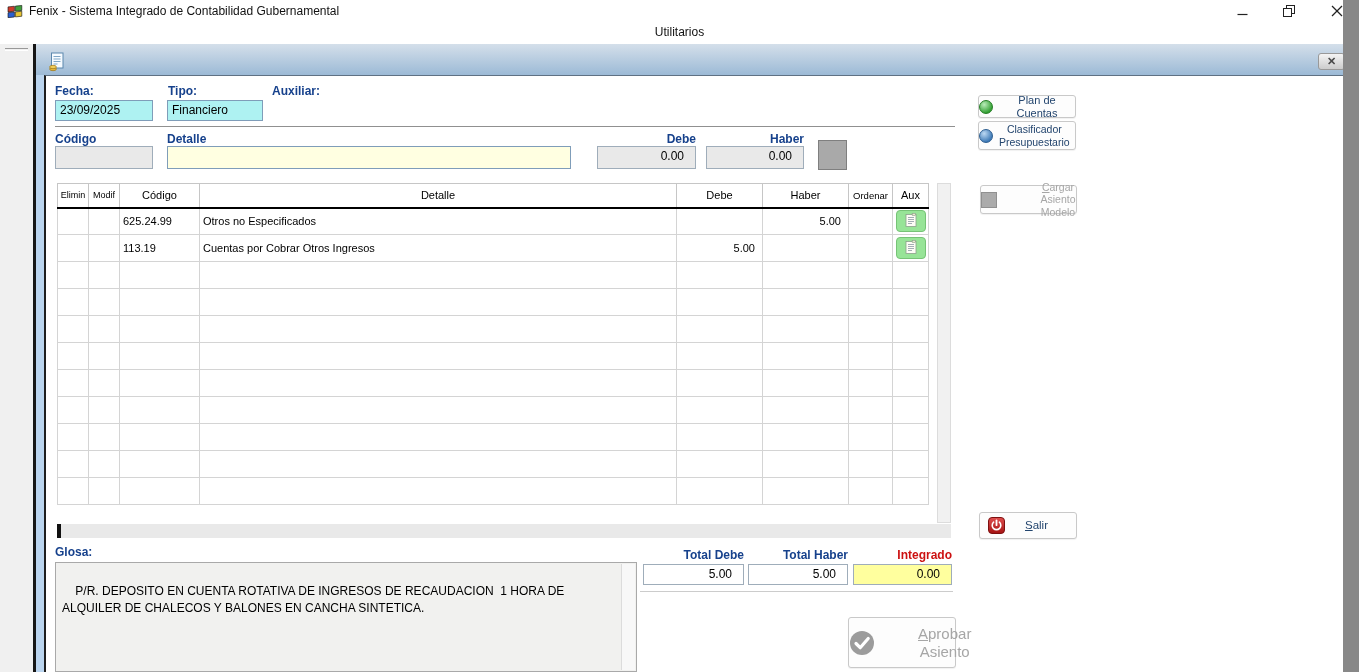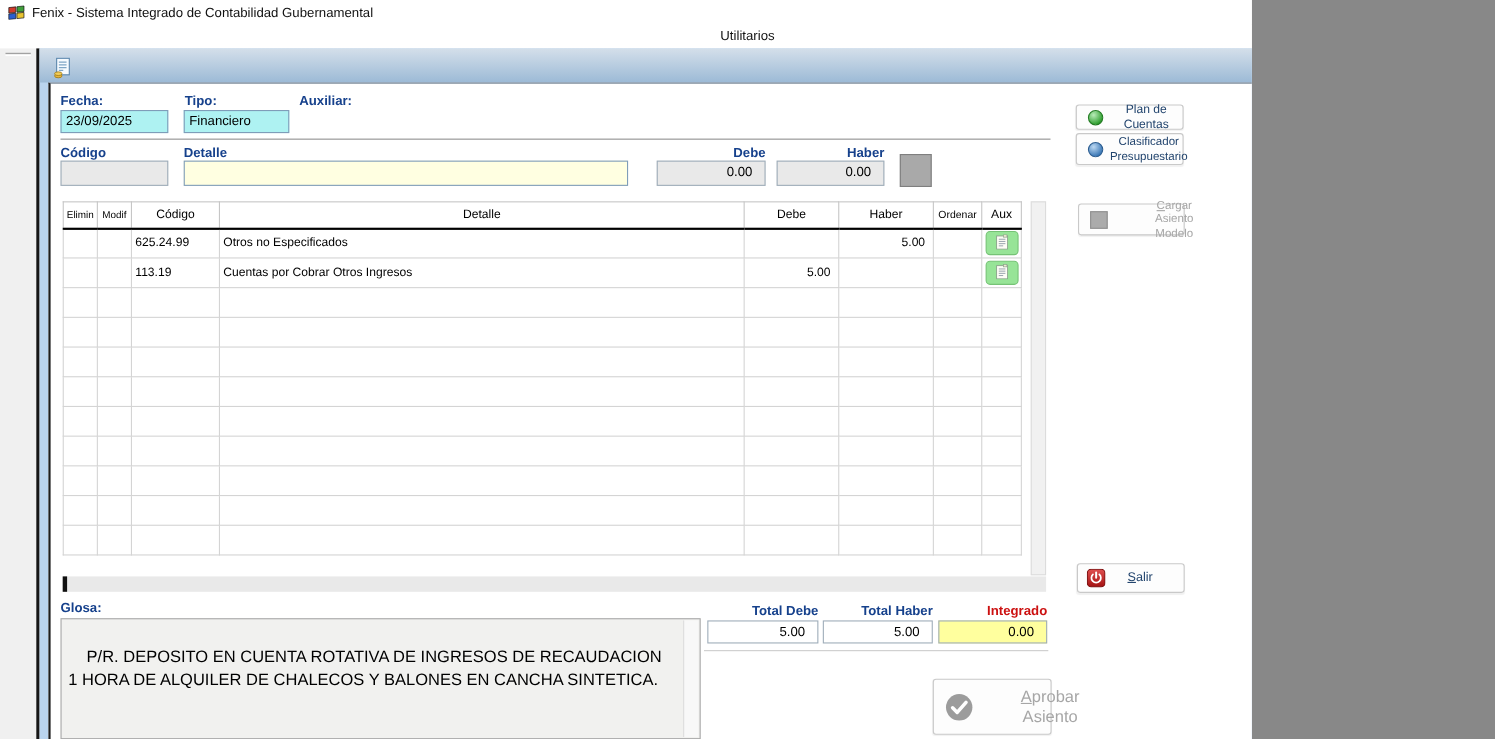--- a/index.html
+++ b/index.html
@@ -1,18 +1,18 @@
 <!DOCTYPE html>
 <html><head>
 <meta charset="utf-8">
 <style>
   html,body{margin:0;padding:0;background:#888;}
   *{box-sizing:border-box;}
   #screen{
-    position:relative;width:1138px;height:672px;overflow:hidden;background:#fff;
+    position:relative;width:1343px;height:672px;overflow:hidden;background:#fff;
     font-family:"Liberation Sans", sans-serif;color:#000;
   }
   
   .titlebar{position:absolute;left:0;top:0;width:1359px;height:22px;background:#fff;
     display:flex;align-items:center;gap:6px;padding-left:7px;font-size:12px;color:#111;}
   .winctl{position:absolute;top:0;height:22px;width:42px;display:flex;align-items:center;justify-content:center;}
   .menubar{position:absolute;left:0;top:22px;width:1359px;height:22px;background:#fff;
     display:flex;align-items:center;font-size:12px;color:#111;flex-direction:column;}
   .menu-item{padding:3px 8px;cursor:default;}
   
@@ -52,27 +52,27 @@
   #entries-table td{border:1px solid #d4d4d4;height:27px;padding:0 3px;overflow:hidden;white-space:nowrap;}
   #entries-table td.num{text-align:right;padding-right:7px;}
   #entries-table td.aux{text-align:center;padding:0;}
   .aux-btn{display:inline-flex;align-items:center;justify-content:center;width:30px;height:22px;
     background:#97e497;border:1px solid #76c376;border-radius:4px;vertical-align:middle;}
   .vscroll{position:absolute;left:937px;top:183px;width:14px;height:340px;background:#f1f1f1;border:1px solid #dcdcdc;}
   .hscroll{position:absolute;left:57px;top:524px;width:894px;height:14px;background:#e9e9e9;}
   .hscroll .thumb{position:absolute;left:0;top:0;width:4px;height:14px;background:#111;}
   
   .glosa-box{position:absolute;left:55px;top:562px;width:582px;height:110px;background:#f1f1ef;
-    border:1px solid #a9a9a9;font-size:15px;line-height:1.4;padding:3px 20px 3px 6px;white-space:pre-wrap;}
+    border:1px solid #a9a9a9;font-size:12px;line-height:1.4;padding:3px 20px 3px 6px;white-space:pre-wrap;}
   .glosa-scroll{position:absolute;right:1px;top:1px;bottom:1px;width:14px;background:#f8f8f8;border-left:1px solid #dcdcdc;}
   .totals-underline{position:absolute;left:640px;top:591px;width:313px;height:0;border-top:1px solid #cccccc;}
   
   .btn{position:absolute;background:#fdfdfd;border:1px solid #c9c9c9;border-radius:3px;
     display:flex;align-items:center;justify-content:flex-start;gap:6px;font-size:11px;color:#23456e;
-    text-align:center;line-height:1.15;box-shadow:0 1px 1px rgba(0,0,0,.06);padding-left:10px;}
+    text-align:center;line-height:1.15;box-shadow:0 1px 1px rgba(0,0,0,.06);}
   .btn .u{text-decoration:underline;}
   .btn.disabled{color:#a6a6a6;gap:43px;}
   .sphere{width:14px;height:14px;border-radius:50%;flex:0 0 auto;}
   .sphere.green{background:radial-gradient(circle at 35% 30%, #b9ecb9, #2f9e2f 75%);border:1px solid #237c23;}
   .sphere.blue{background:radial-gradient(circle at 35% 30%, #bcd8f2, #3a77b5 75%);border:1px solid #2c5d90;}
   .grey-chip{width:16px;height:16px;background:#ababab;border:1px solid #909090;flex:0 0 auto;}
   .btn-plan{left:978px;top:95px;width:98px;height:23px;}
   .btn-clasif{left:978px;top:121px;width:98px;height:29px;font-size:10.5px;}
   .btn-cargar{left:980px;top:185px;width:97px;height:29px;font-size:10.5px;}
   .btn-salir{left:979px;top:512px;width:98px;height:27px;font-size:11.5px;}

